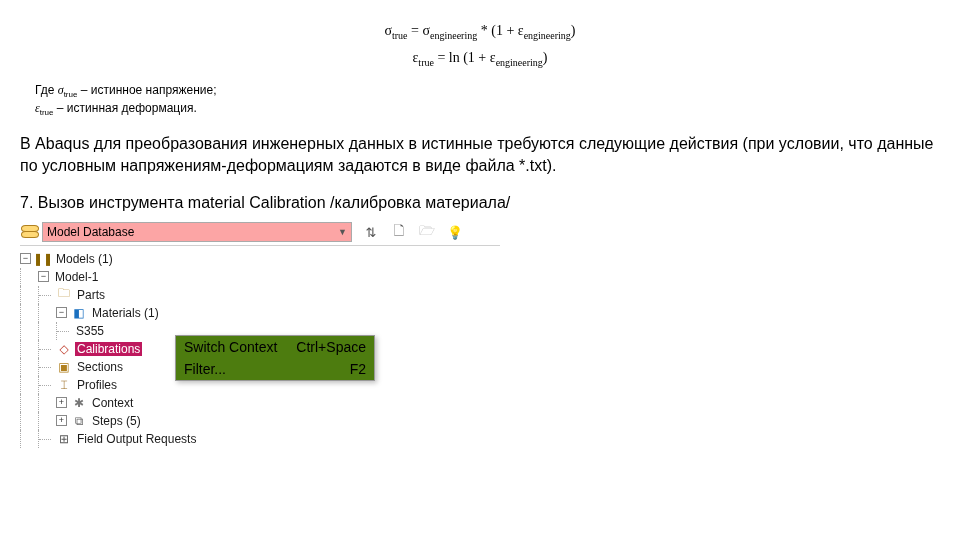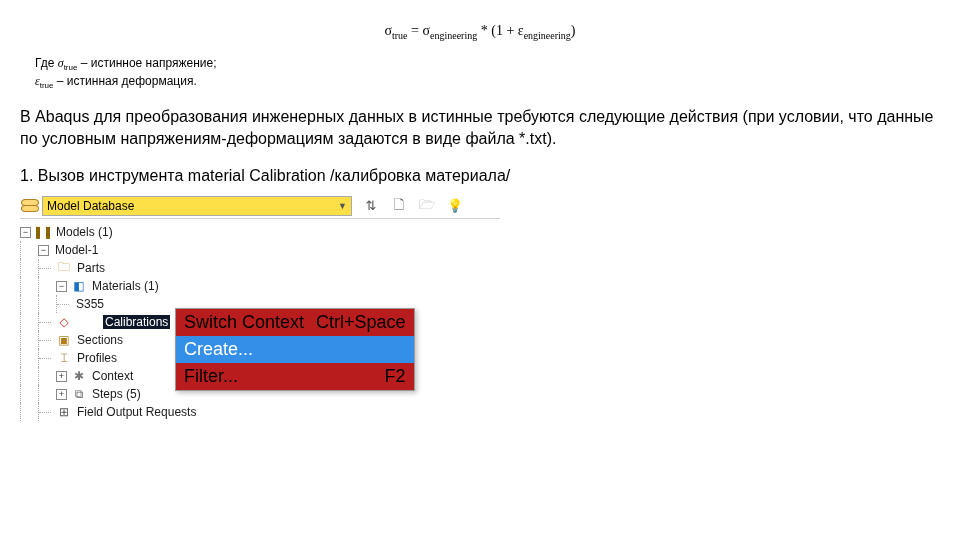--- a/index.html
+++ b/index.html
@@ -83,21 +83,21 @@
     }
     .db-icon::before { top: 0; }
     .db-icon::after { top: 6px; }
     .top-select {
       flex: 0 0 310px;
       display: flex;
       align-items: center;
       border: 1px solid #aaa;
       height: 20px;
       padding: 0 4px;
-      background: #fde047;
+      background: #fca5a5;
       font-size: 12px;
       position: relative;
     }
     .top-select .arrow {
       margin-left: auto;
       font-size: 9px;
       color: #555;
     }
     .tb-buttons {
       display: flex;
@@ -148,30 +148,29 @@
       display: inline-flex;
       align-items: center;
       justify-content: center;
       margin-right: 3px;
       font-size: 12px;
     }
     .node-label {
       padding: 0 2px;
     }
     .node-label.selected {
-      background: #0f172a;
+      background: #be185d;
       color: #fff;
-      margin-left: 28px;
     }
     .context-menu {
       position: absolute;
       border: 1px solid #999;
-      background: #b91c1c;
+      background: #4d7c0f;
       box-shadow: 2px 2px 5px rgba(0,0,0,0.25);
-      font-size: 18px;
+      font-size: 14px;
       min-width: 200px;
     }
     .context-menu .menu-item {
       display: flex;
       padding: 3px 8px;
       justify-content: space-between;
       cursor: default;
     }
     .context-menu .menu-item.highlight {
       background: #338fe8;
@@ -196,29 +195,30 @@
     .assembly-ico { color: #777; }
     .steps-ico { color: #666; }
     .field-ico { color: #5a5a5a; }
   </style>
 </head>
 <body>
 
 <div class="doc-section">
   <div class="formula-block">
     <div>σ<span class="sub">true</span> = σ<span class="sub">engineering</span> * (1 + ε<span class="sub">engineering</span>)</div>
+    <div>ε<span class="sub">true</span> = ln (1 + ε<span class="sub">engineering</span>)</div>
   </div>
 
   <div class="definition">
     <span>Где </span><span class="sigma">σ</span><span class="tiny-sub">true</span><span> – истинное напряжение;</span><br>
     <span class="eps">ε</span><span class="tiny-sub">true</span><span> – истинная деформация.</span>
   </div>
 
   <div class="para">В Abaqus для преобразования инженерных данных в истинные требуются следующие действия (при условии, что данные по условным напряжениям-деформациям задаются в виде файла *.txt).</div>
-  <div class="para">1. Вызов инструмента material Calibration /калибровка материала/</div>
+  <div class="para">7. Вызов инструмента material Calibration /калибровка материала/</div>
 </div>
 
 <div class="ui-panel">
 
   <div class="top-bar">
     <span class="tb-icon">
         <span class="db-icon"></span>
       </span>
     <div class="top-select">
       <span>Model Database</span>
@@ -313,22 +313,19 @@
         <span class="node-label">Field Output Requests</span>
       </div>
 
     </div>
 
     <div class="context-menu" style="left:155px; top:89px;">
       <div class="menu-item">
         <span>Switch Context</span>
         <span class="shortcut">Ctrl+Space</span>
       </div>
-      <div class="menu-item highlight">
-        <span>Create...</span>
-      </div>
       <div class="menu-item">
         <span>Filter...</span>
         <span class="shortcut">F2</span>
       </div>
     </div>
   </div>
 </div>
 
 </body></html>

